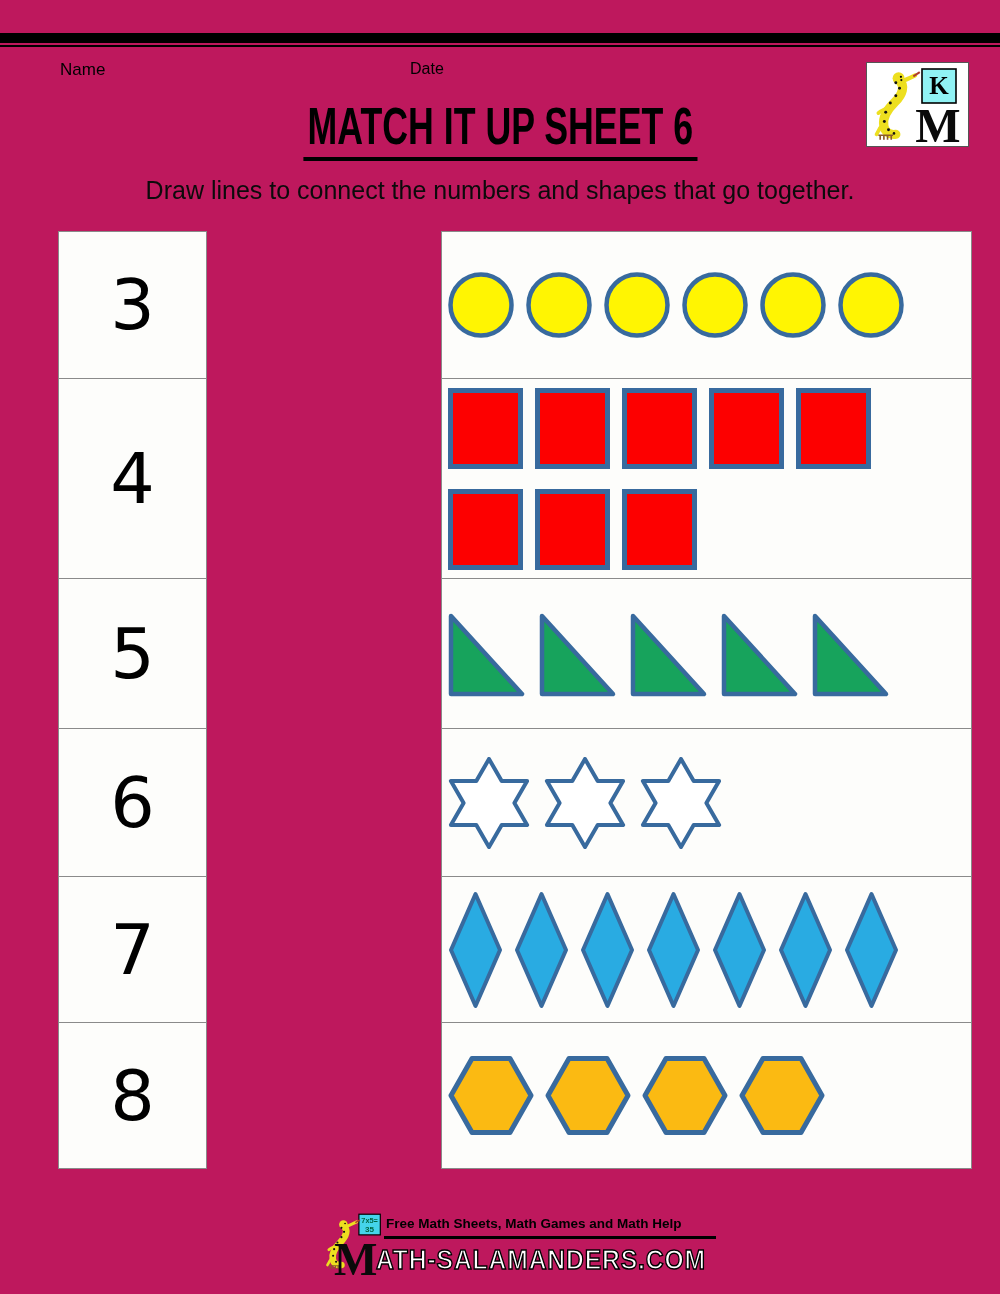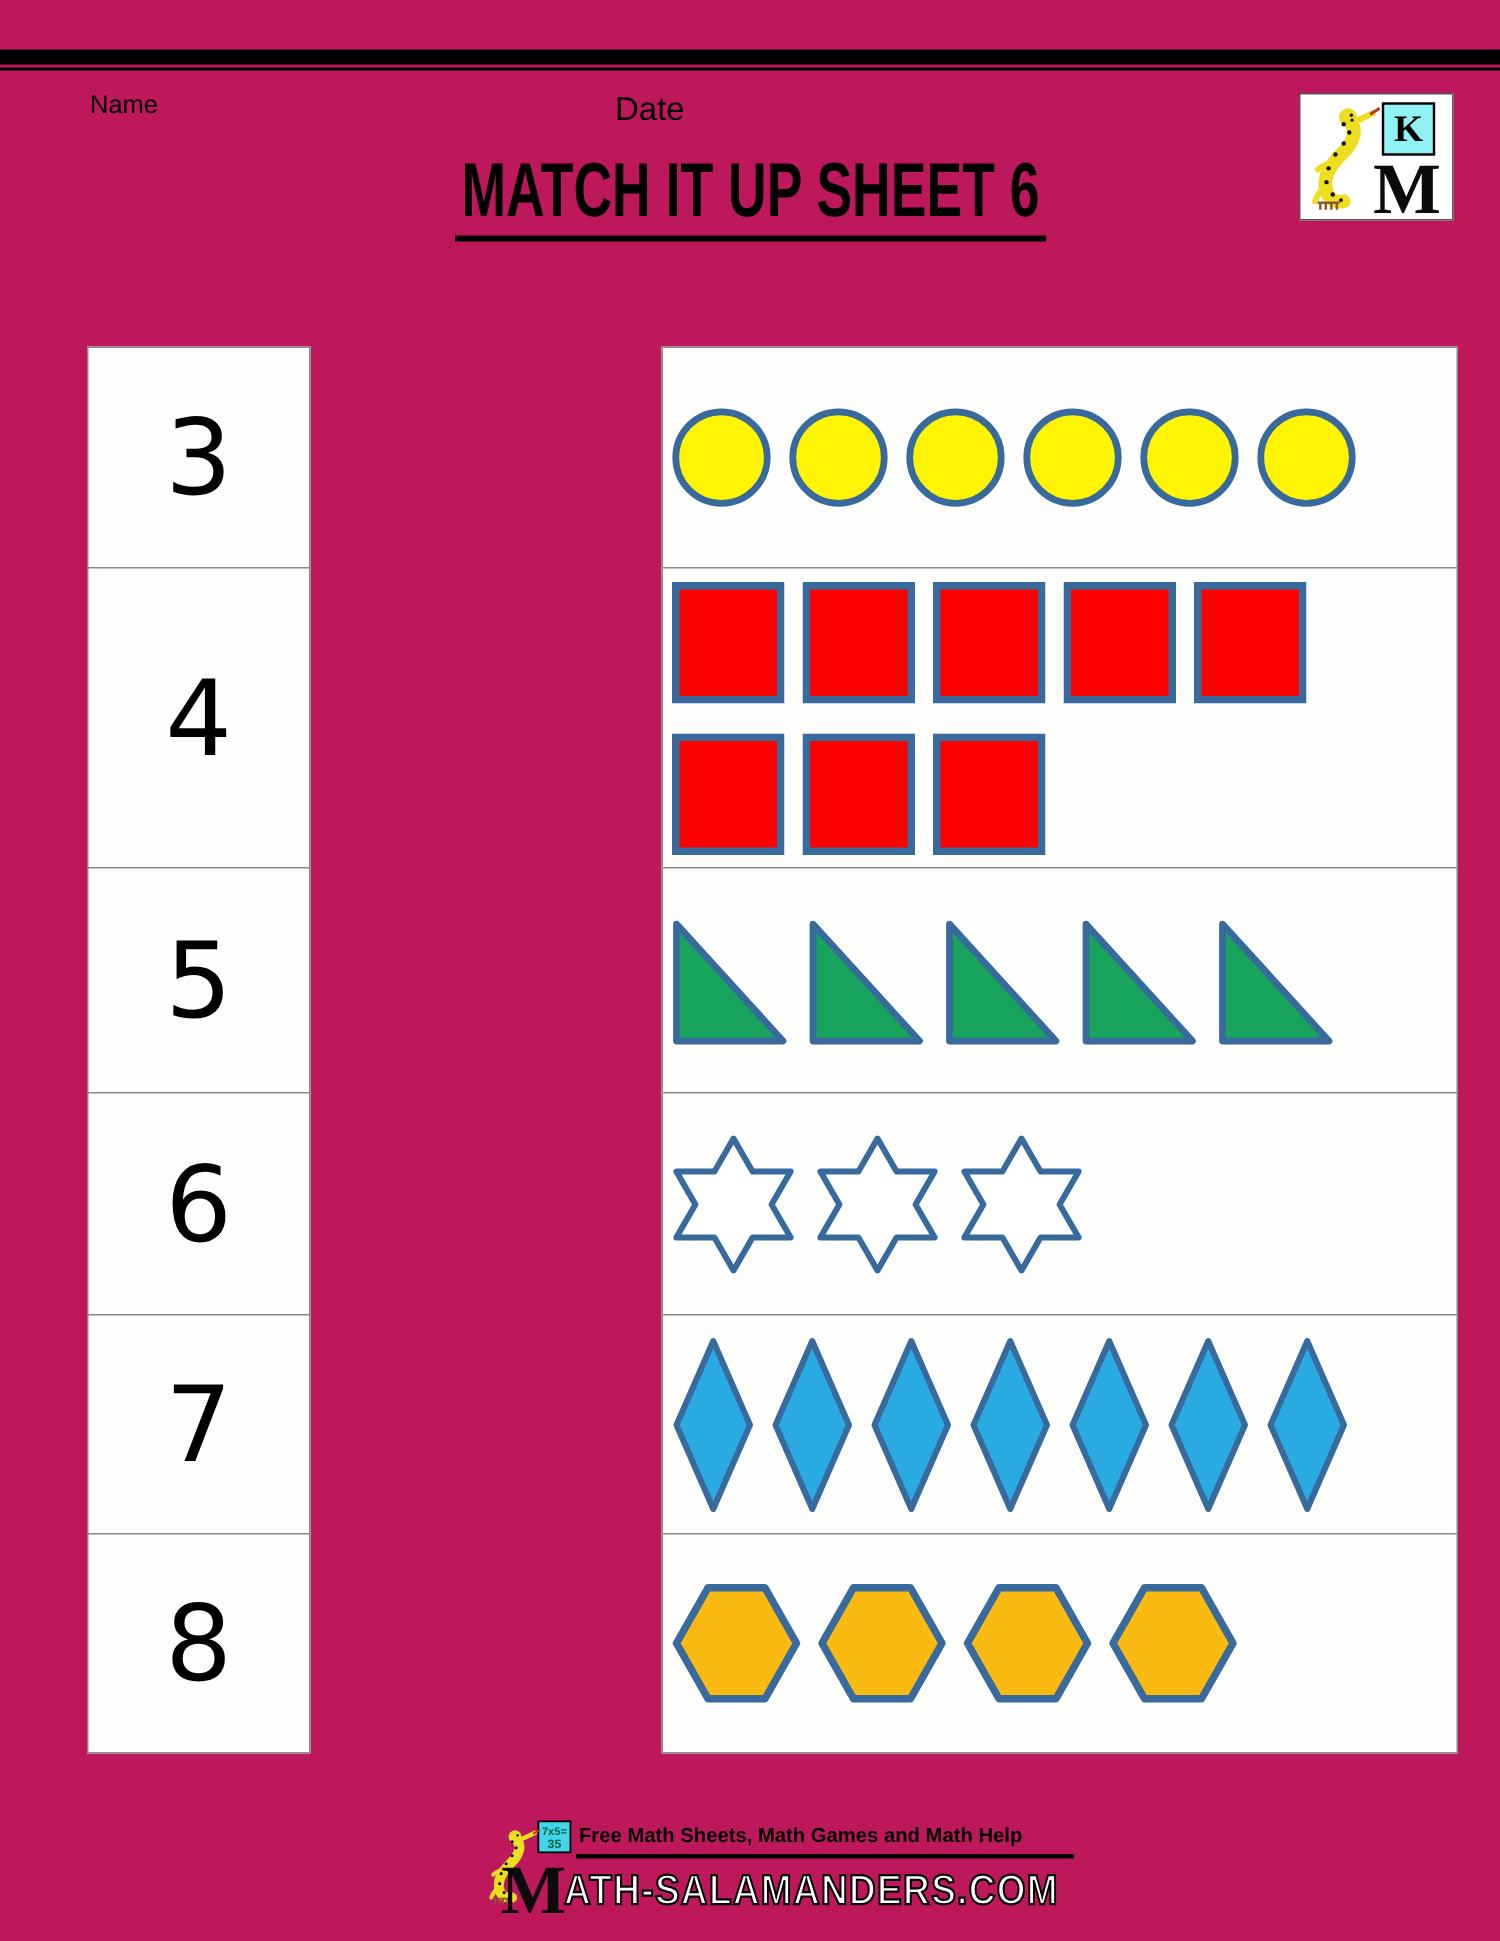--- a/index.html
+++ b/index.html
@@ -5,21 +5,21 @@
   html,body{margin:0;padding:0;}
   body{background:#e8e8e8;}
   .page{
     position:relative;width:1000px;height:1294px;margin:0 auto;
     background:#be185d;overflow:hidden;
     font-family:"Liberation Sans",sans-serif;color:#000;
   }
   .topline-thick{position:absolute;left:0;top:33px;width:1000px;height:10px;background:#000;}
   .topline-thin{position:absolute;left:0;top:45px;width:1000px;height:2px;background:#000;}
   .name-label{position:absolute;left:60px;top:60px;font-size:17px;}
-  .date-label{position:absolute;left:410px;top:60px;font-size:22px;}
+  .date-label{position:absolute;left:410px;top:60px;font-size:16px;}
   .logo-box{
     position:absolute;left:866px;top:62px;width:101px;height:83px;
     background:#fff;border:1px solid #555;
   }
   .title-wrap{position:absolute;left:0;top:101px;width:1000px;text-align:center;}
   .title-text{
     display:inline-block;font-size:51px;font-weight:bold;line-height:1.0;
     letter-spacing:0px;transform:scaleX(0.70);transform-origin:center top;
     border-bottom:4px solid #000;padding:0 6px 5px 6px;white-space:nowrap;
   }
@@ -94,20 +94,21 @@
         </g>
         <path d="M8,72 h16 M10,72 v5 M14,72 v5 M18,72 v5 M22,72 v5" stroke="#8B5A2B" stroke-width="1.8" fill="none"></path>
       </g>
     </svg>
   </div>
 
   <div class="title-wrap">
     <span class="title-text">MATCH IT UP SHEET 6</span>
   </div>
 
+  <div class="instruction">Draw lines to connect the numbers and shapes that go together.</div>
 
   <div class="numbers-col" id="numbers-col">
       <div class="num-cell" style="height: 148px;">3</div>
       <div class="num-cell" style="height: 201px;">4</div>
       <div class="num-cell" style="height: 151px;">5</div>
       <div class="num-cell" style="height: 149px;">6</div>
       <div class="num-cell" style="height: 147px;">7</div>
       <div class="num-cell" style="height: 147px;">8</div>
     </div>
   <div class="shapes-col" id="shapes-col">

